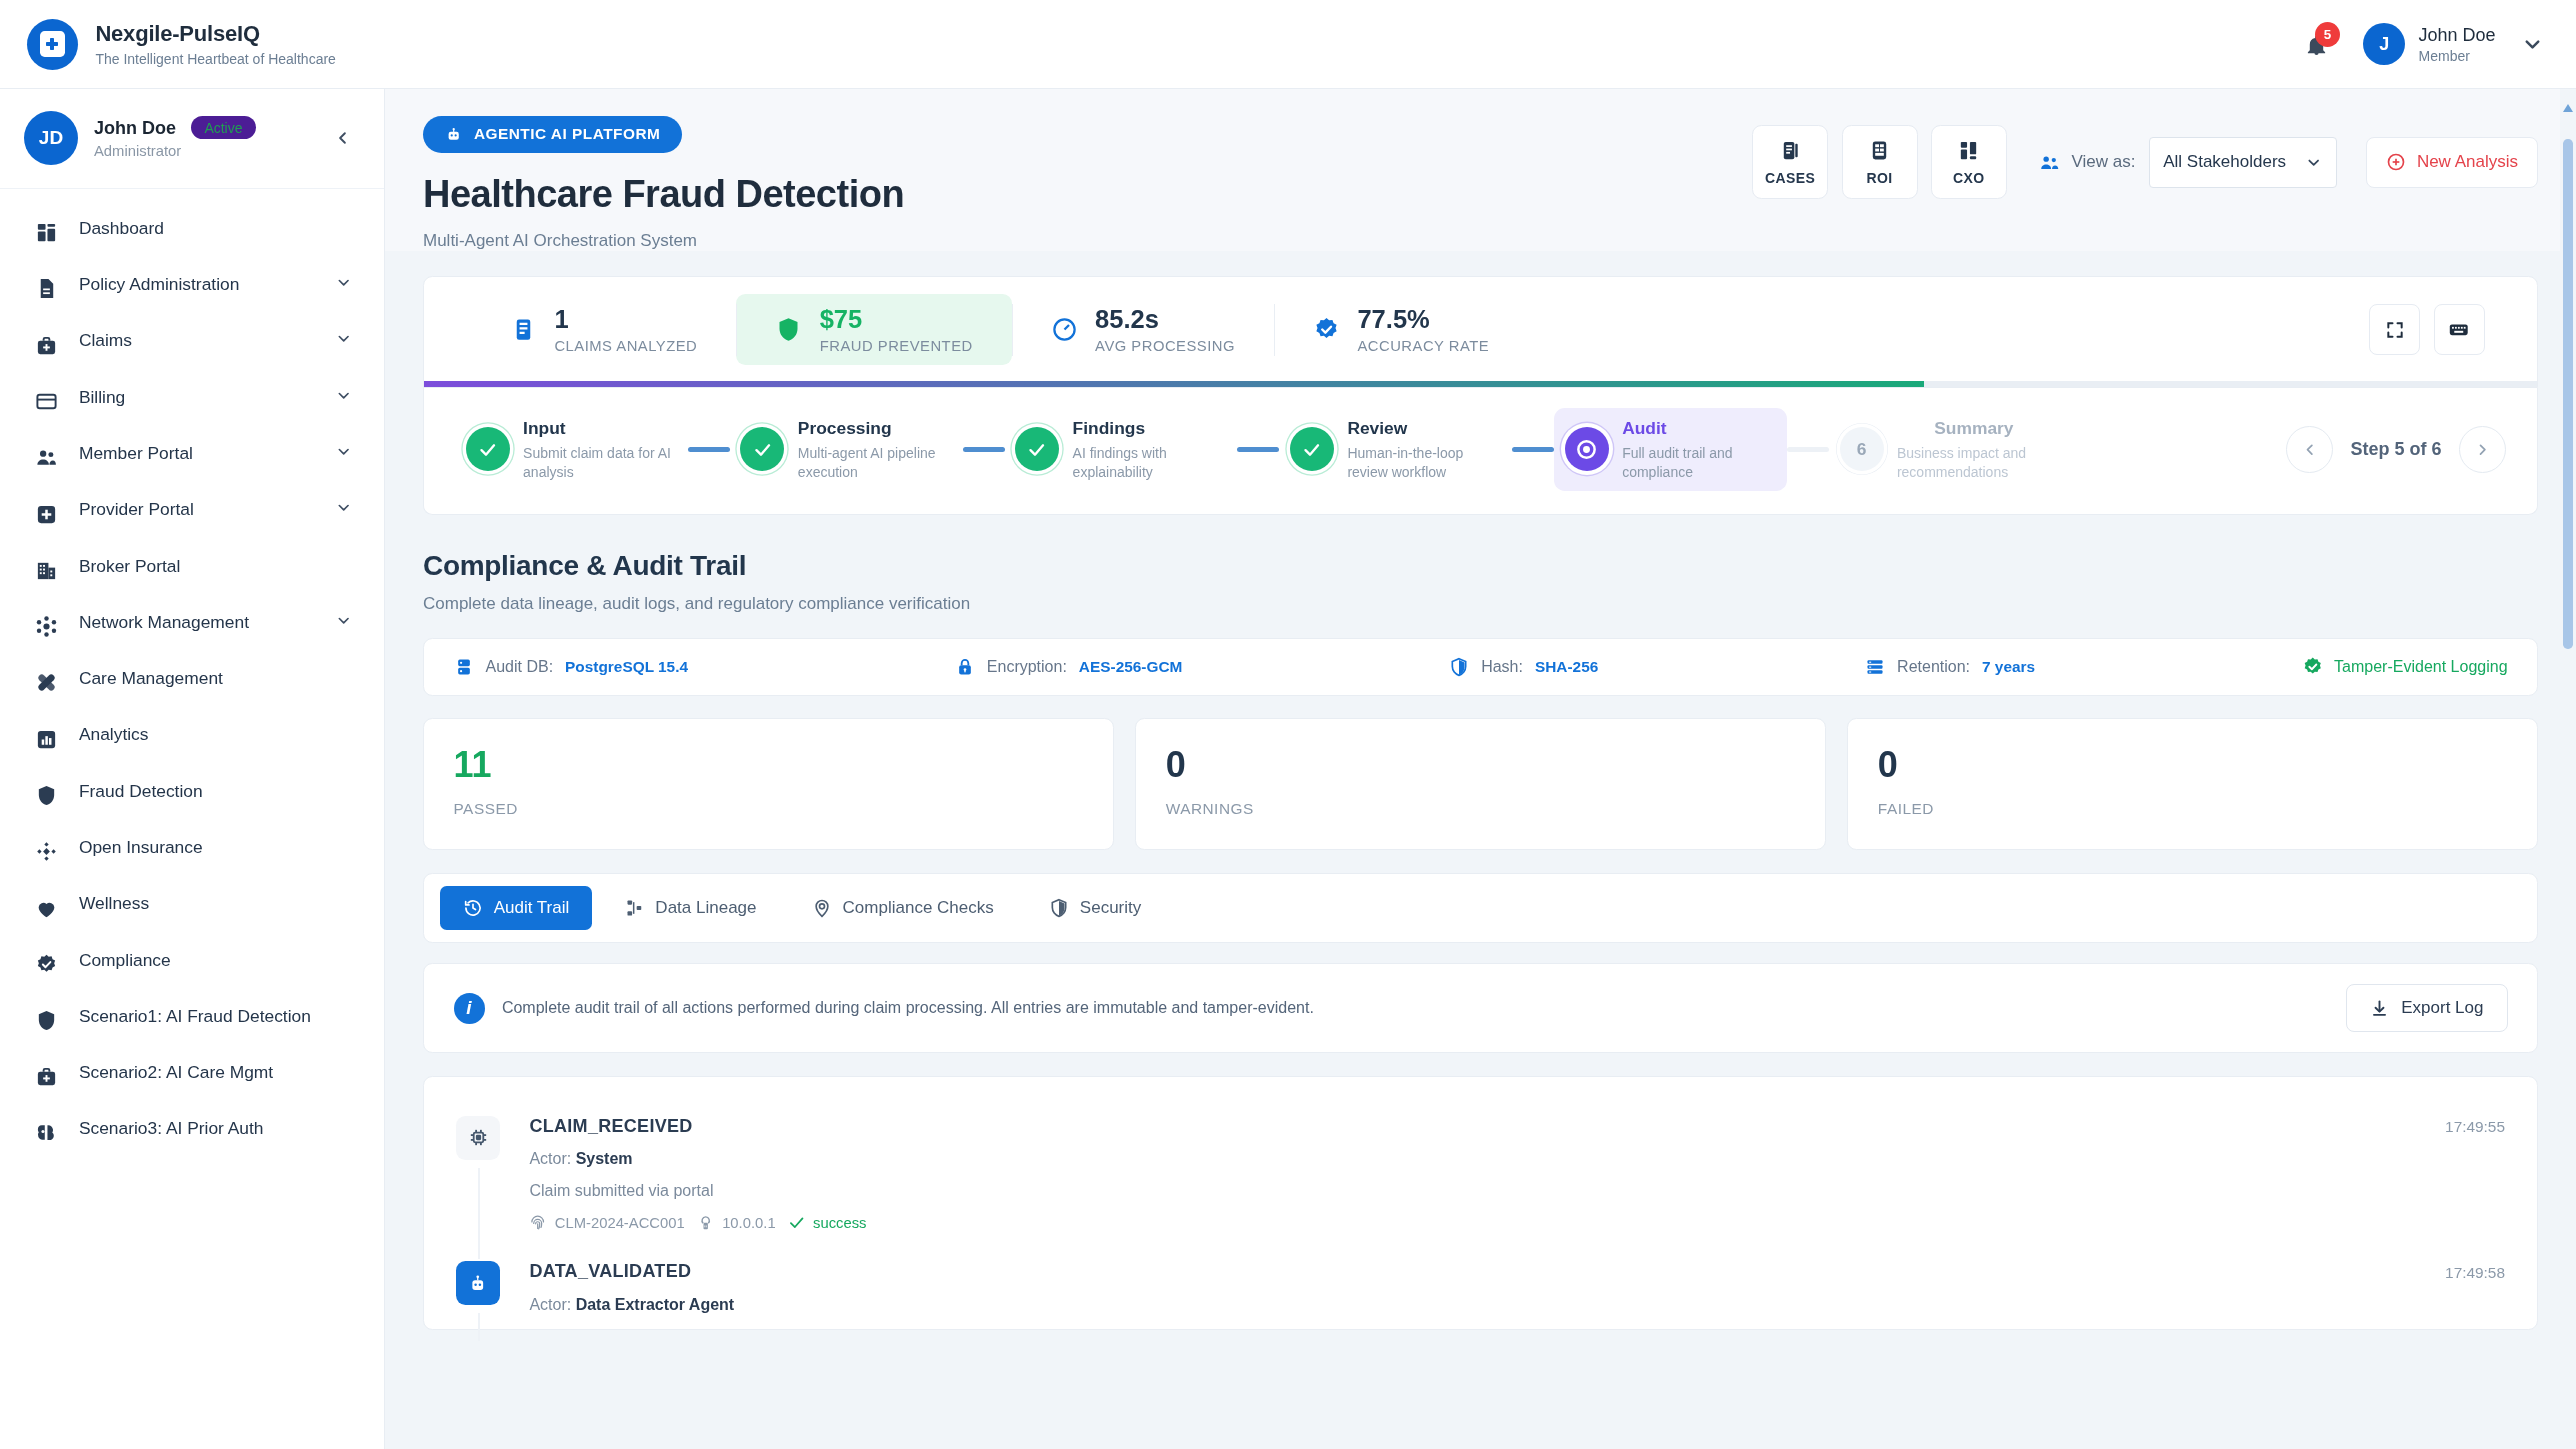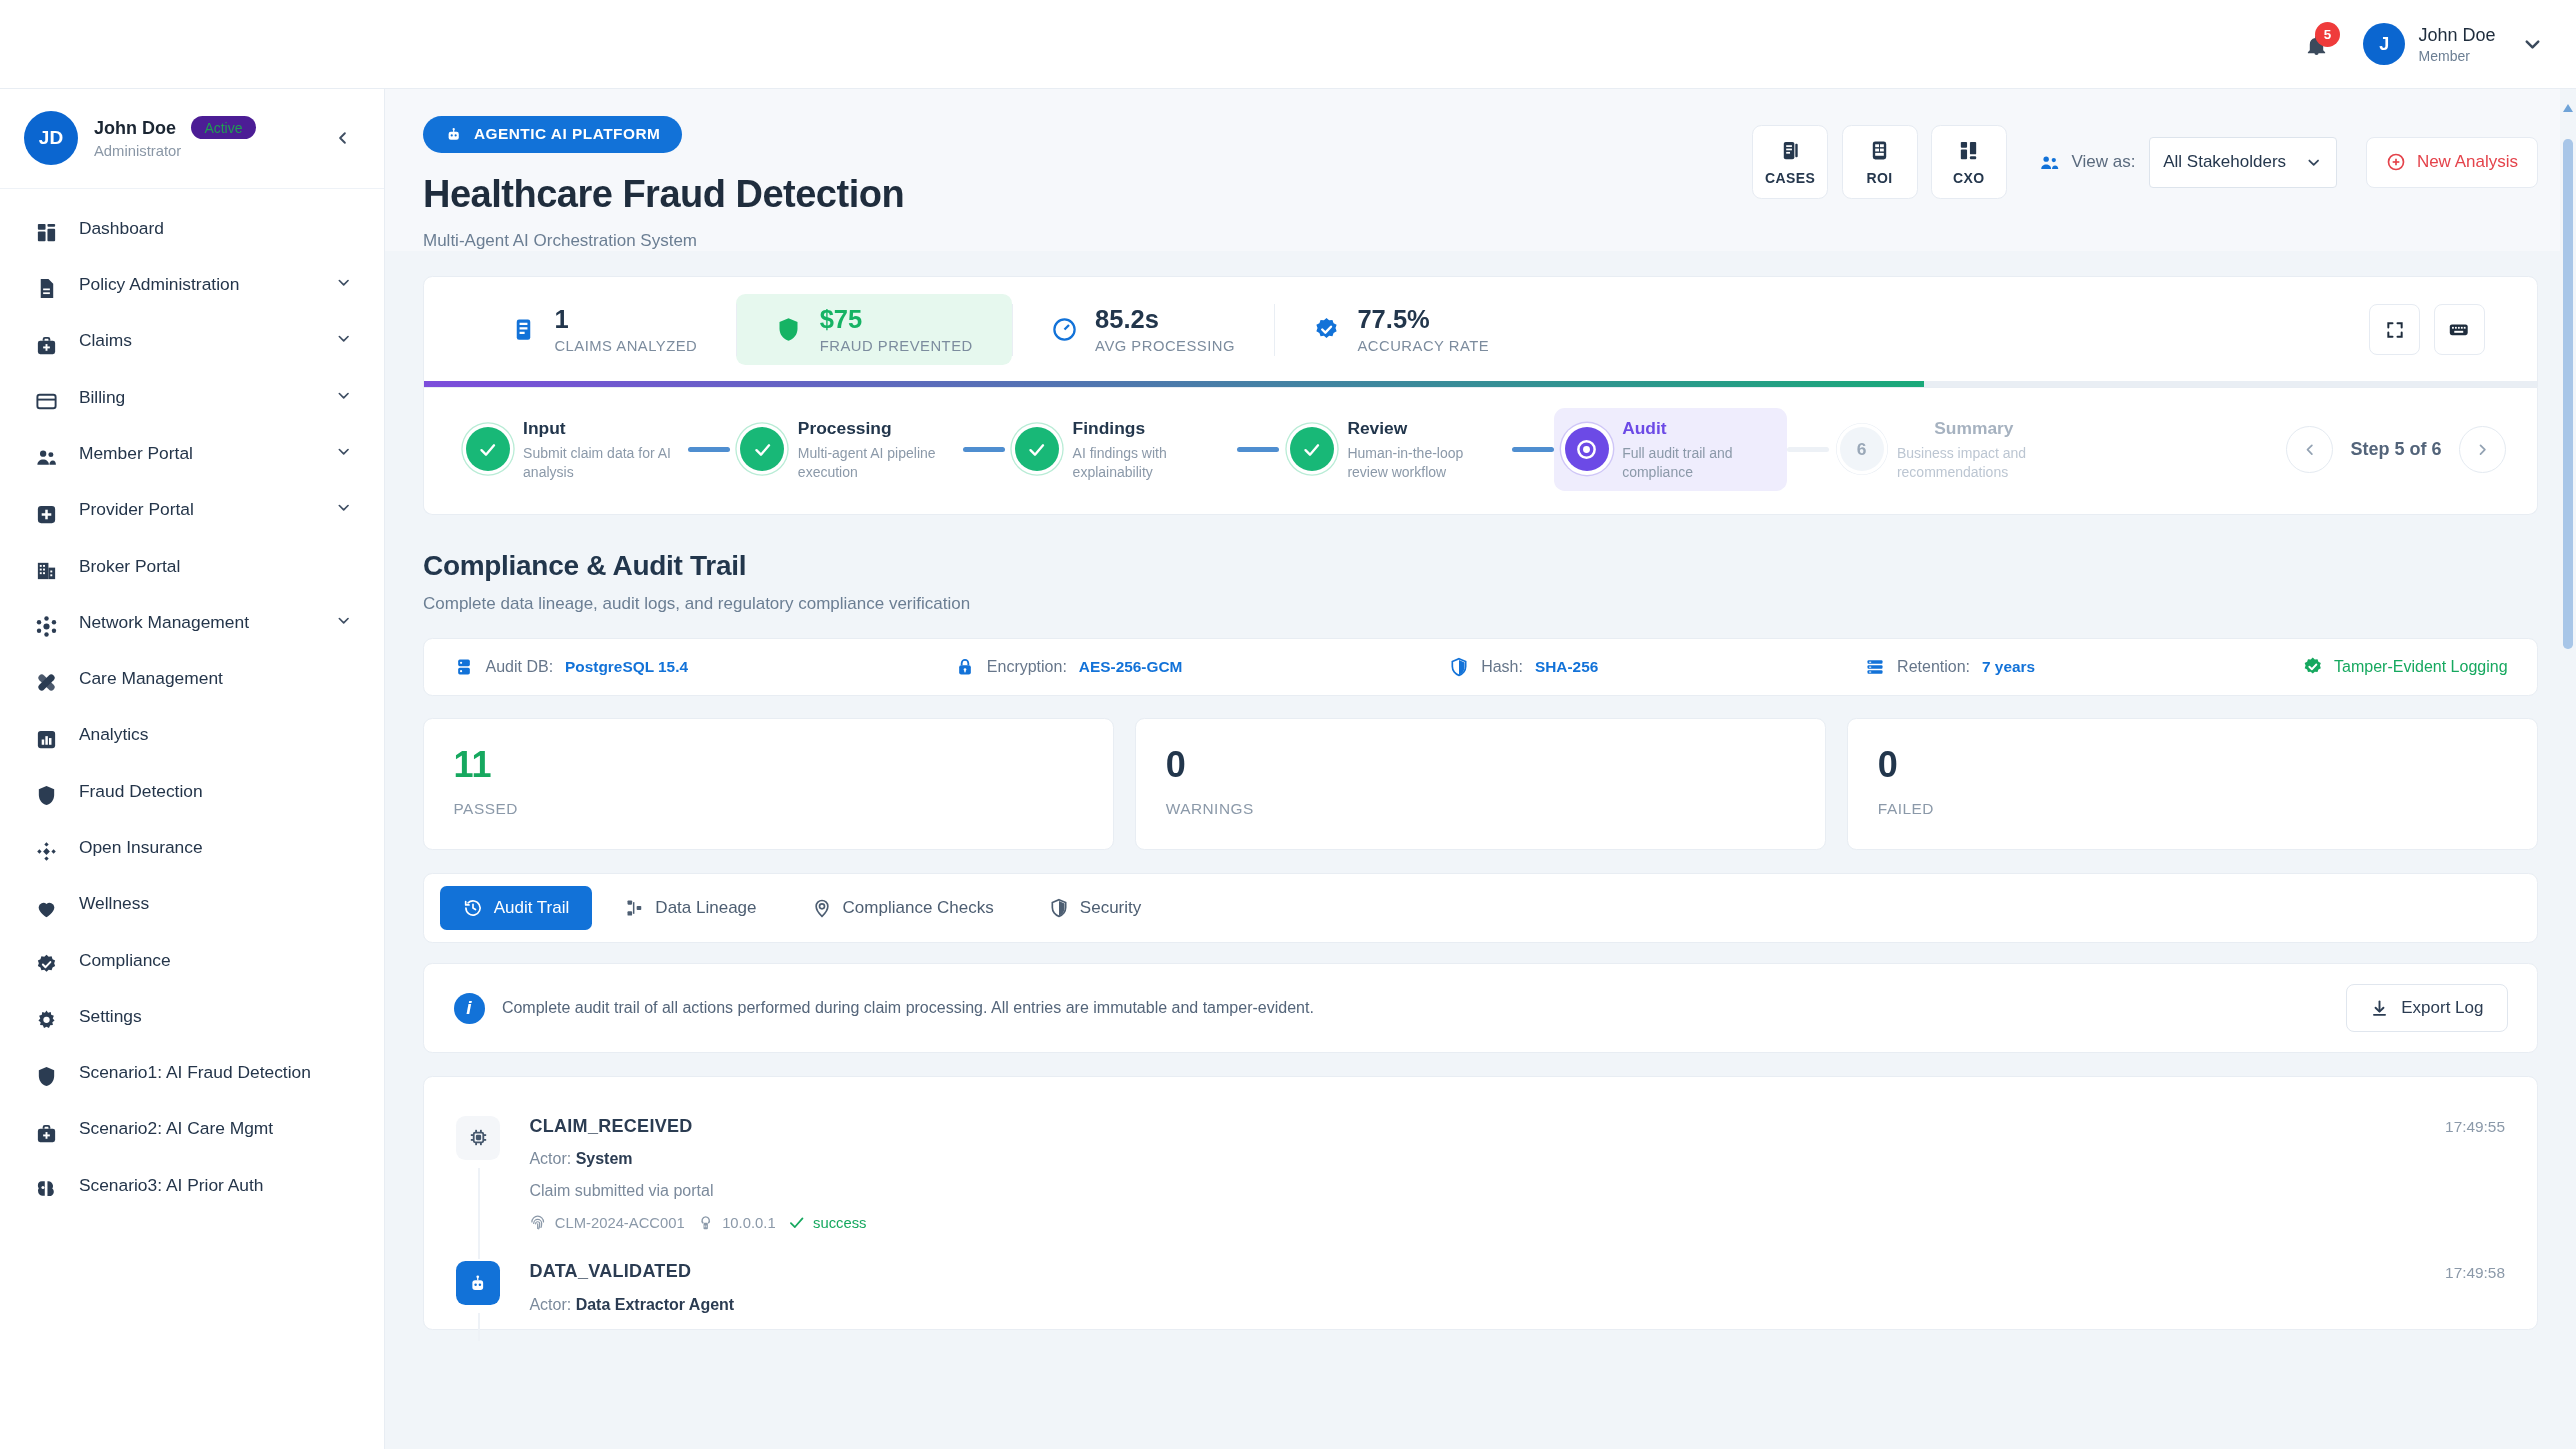--- a/index.html
+++ b/index.html
@@ -259,20 +259,29 @@
   }
   .sb-up { top: 14.8px; border-bottom: 8px solid #6fa3d8; }
   svg { display: block; }
 </style>
 </head>
 <body>
 
 <div class="app">
 
   <div class="topbar">
+    <div class="brand">
+      <div class="brand-logo">
+        <div class="brand-logo-inner"></div>
+      </div>
+      <div>
+        <div class="brand-title">Nexgile-PulseIQ</div>
+        <div class="brand-sub">The Intelligent Heartbeat of Healthcare</div>
+      </div>
+    </div>
     <div class="topbar-right">
       <div class="bell-wrap">
         <div class="bell">
           <svg width="23" height="23" viewBox="0 0 24 24" fill="#3b4a5c">
             <path d="M12 22a2.2 2.2 0 0 0 2.2-2.2H9.8A2.2 2.2 0 0 0 12 22zm7-5v-6a7 7 0 0 0-5.5-6.84V3a1.5 1.5 0 0 0-3 0v1.16A7 7 0 0 0 5 11v6l-2 2v1h18v-1l-2-2z"></path>
           </svg>
         </div>
         <div class="bell-badge">5</div>
       </div>
       <div class="user-chip">
@@ -481,29 +490,20 @@
             <span class="nav-label">Wellness</span>
           </div>
           <div class="nav-item">
             <span class="nav-icon">
               <svg width="23" height="23" viewBox="0 0 24 24" fill="#2b3c52">
                 <path d="M12 1.8l2.3 2 3-.3 1 2.9 2.7 1.4-1 2.9 1 2.9-2.7 1.4-1 2.9-3-.3-2.3 2-2.3-2-3 .3-1-2.9L3 13.6l1-2.9-1-2.9 2.7-1.4 1-2.9 3 .3z"></path>
                 <polyline points="8.2 12 11 14.8 16 9.5" fill="none" stroke="#fff" stroke-width="2.1" stroke-linecap="round" stroke-linejoin="round"></polyline>
               </svg>
             </span>
             <span class="nav-label">Compliance</span>
-          </div>
-          <div class="nav-item">
-            <span class="nav-icon">
-              <svg width="23" height="23" viewBox="0 0 24 24" fill="#2b3c52">
-                <path d="M12 1.5l1.6 2.4 2.8-.7.5 2.9 2.8 1-1.2 2.7 1.9 2.2-2.3 1.8.6 2.9-2.9.3-1.2 2.7L12 18.4l-2.6 1.3-1.2-2.7-2.9-.3.6-2.9-2.3-1.8 1.9-2.2L4.3 7.1l2.8-1 .5-2.9 2.8.7z"></path>
-                <circle cx="12" cy="11.3" r="3.3" fill="#fff"></circle>
-              </svg>
-            </span>
-            <span class="nav-label">Settings</span>
           </div>
           <div class="nav-item">
             <span class="nav-icon">
               <svg width="23" height="23" viewBox="0 0 24 24" fill="#2b3c52">
                 <path d="M12 2l8 3.4v6c0 5-3.4 9.4-8 10.6C7.4 20.8 4 16.4 4 11.4v-6z"></path>
               </svg>
             </span>
             <span class="nav-label">Scenario1: AI Fraud Detection</span>
           </div>
           <div class="nav-item">

